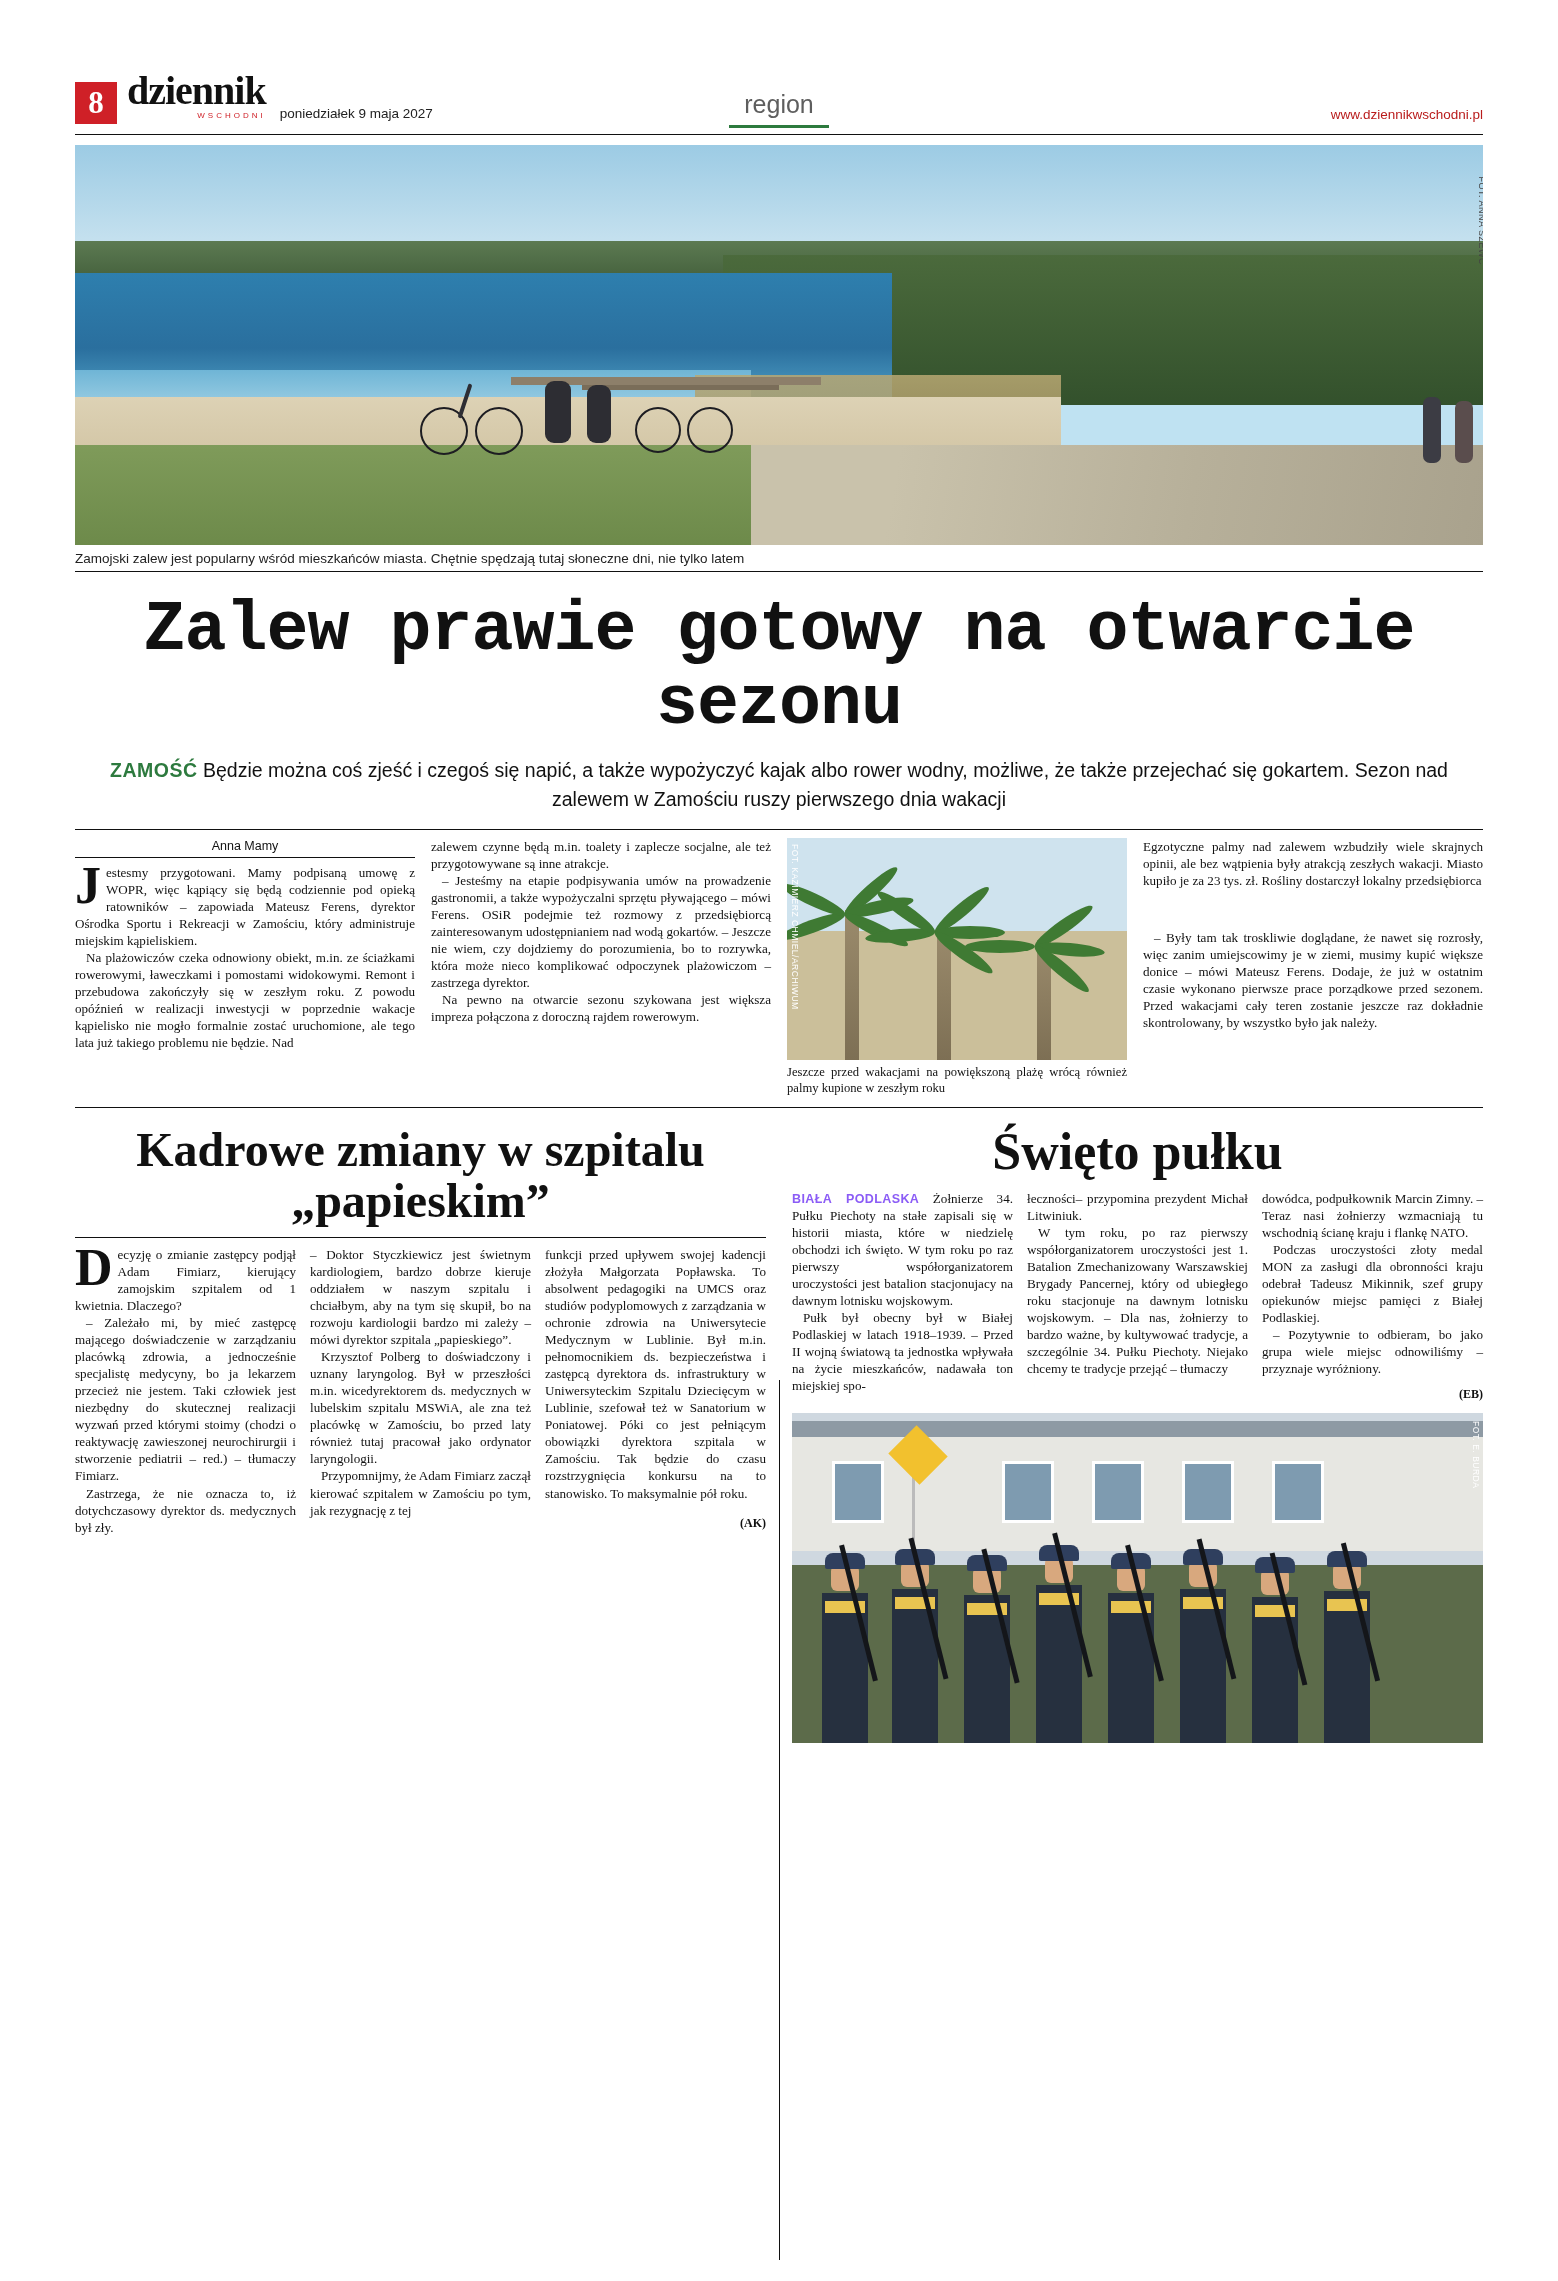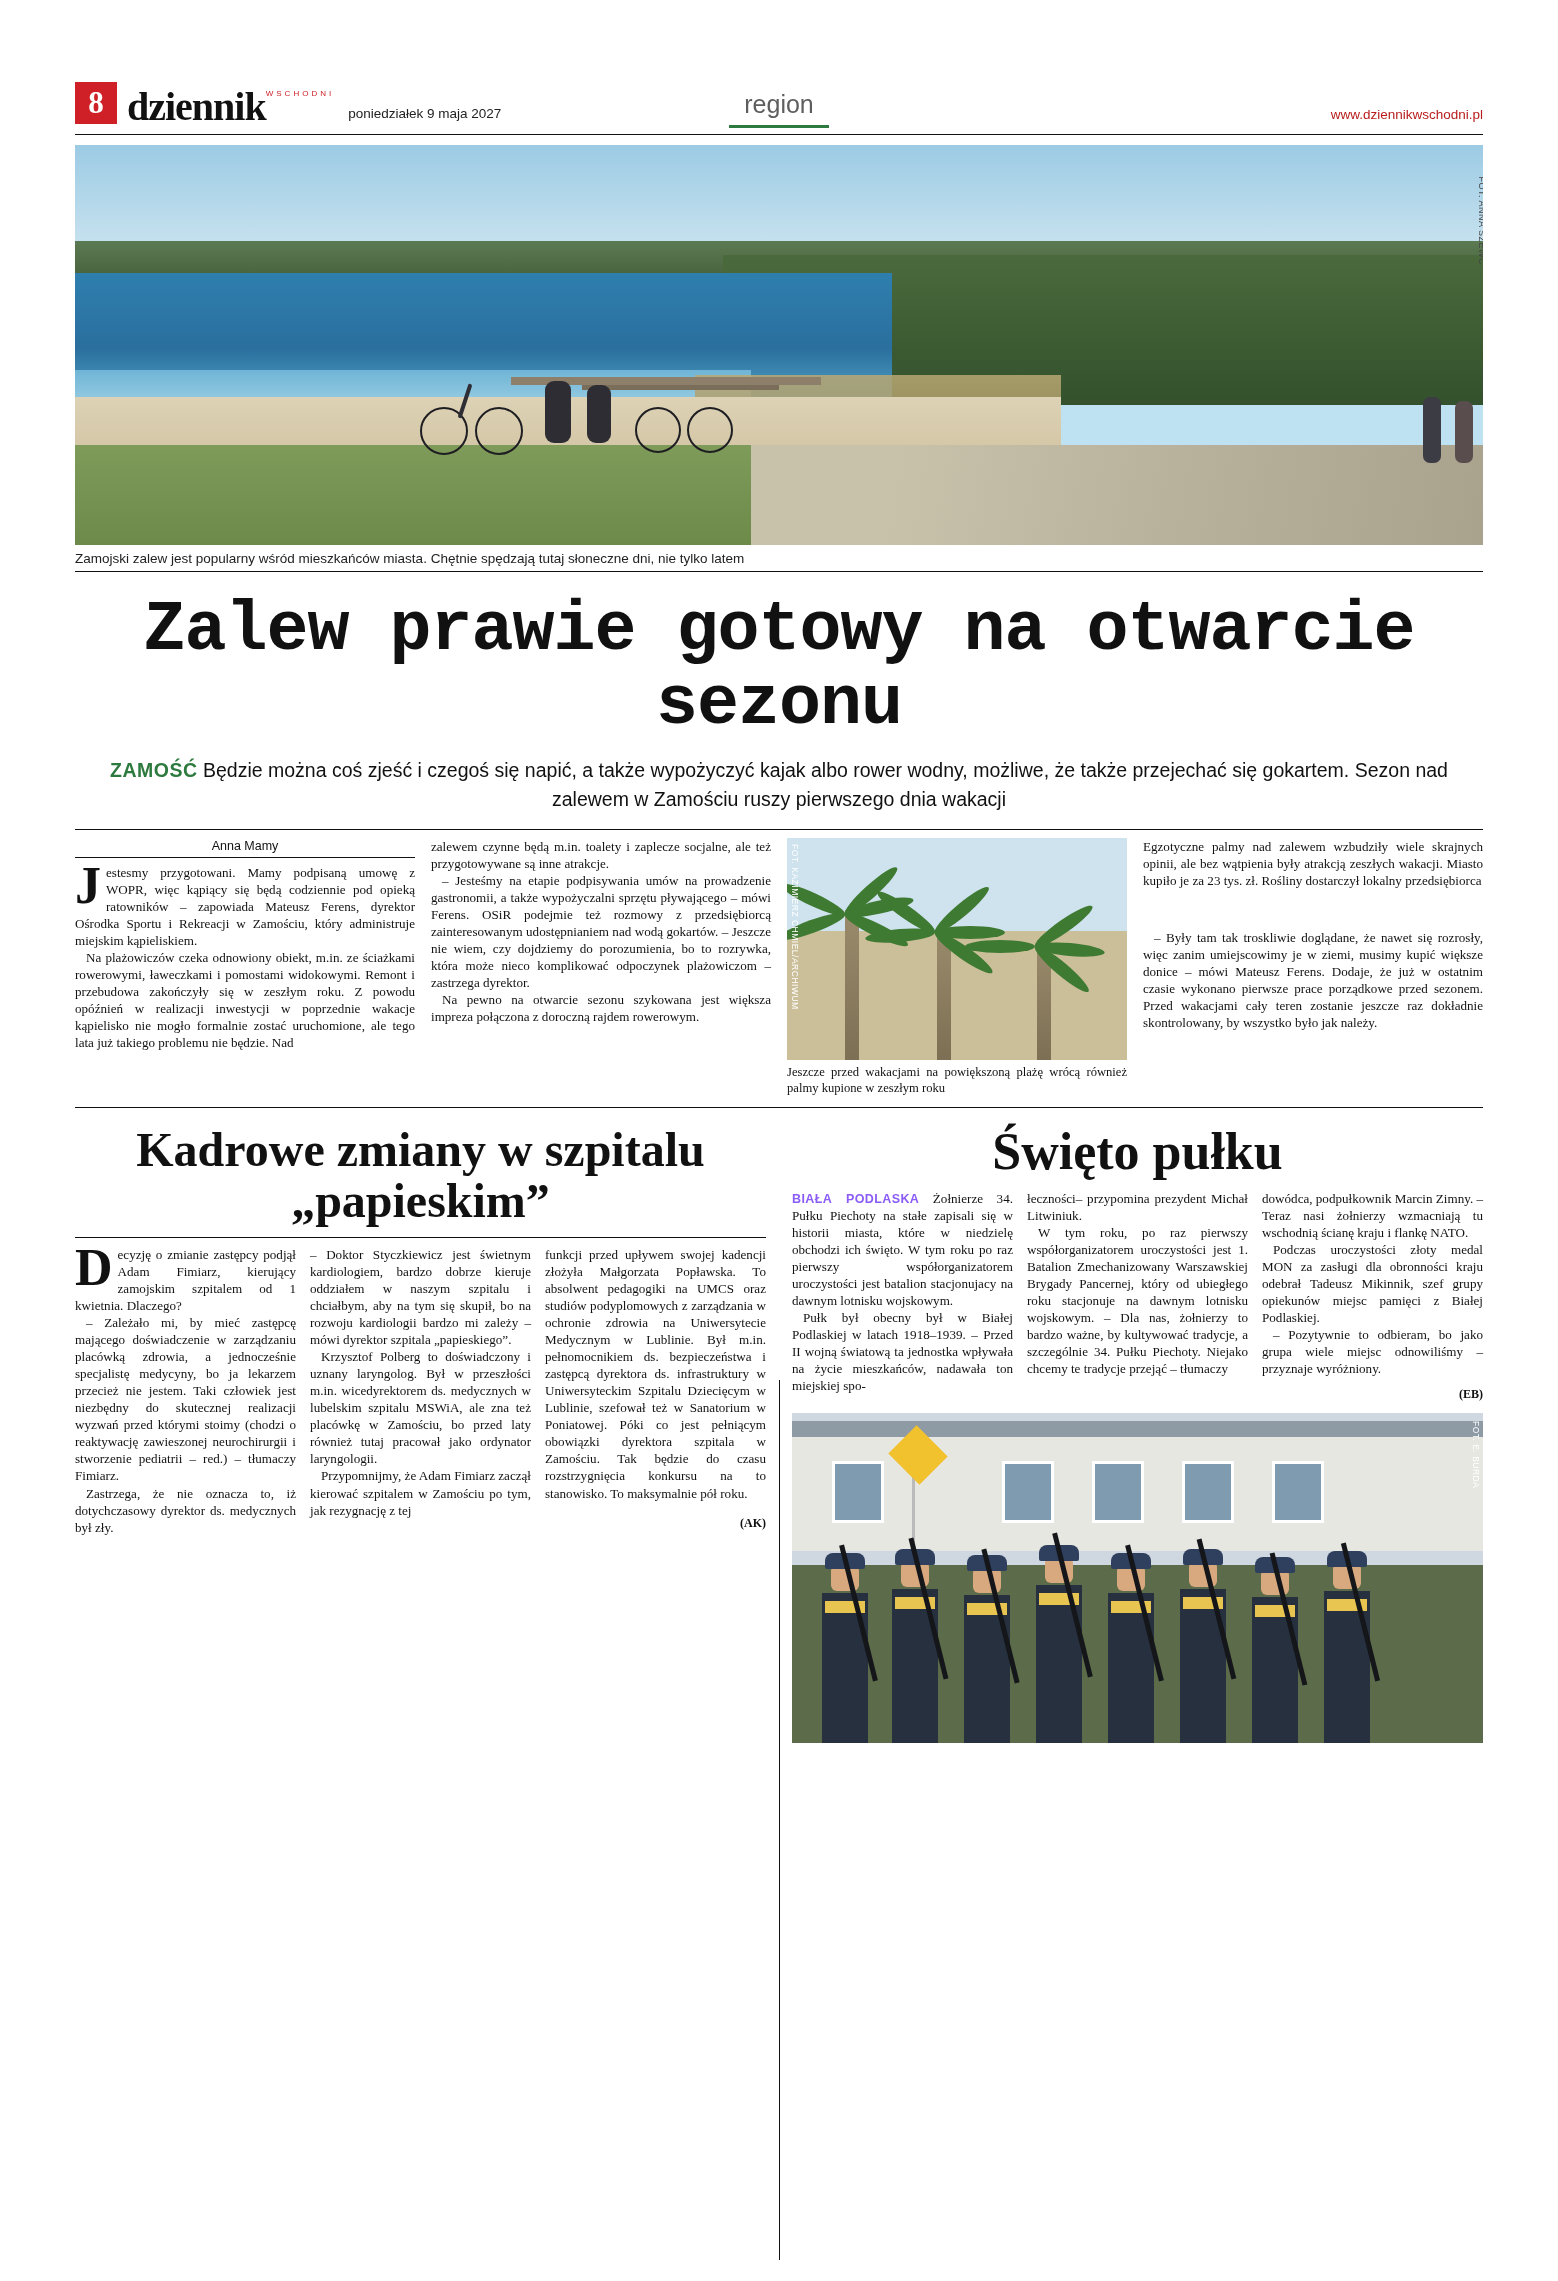--- a/index.html
+++ b/index.html
@@ -24,21 +24,21 @@
     height:58px;
     position:relative;
   }
   .page-num{
     width:42px;height:42px;background:#cf2027;color:#fff;
     font-family:"Liberation Serif",serif;font-weight:bold;font-size:31px;
     display:flex;align-items:center;justify-content:center;
     margin-right:10px;
     margin-bottom:4px;
   }
-  .logo-block{display:flex;flex-direction:row;margin-bottom:2px;}
+  .logo-block{display:flex;flex-direction:column;margin-bottom:8px;}
   .logo-word{
     font-family:"Liberation Serif",serif;
     font-weight:bold;font-size:40px;letter-spacing:-1px;color:#111;line-height:0.95;
   }
   .logo-sub{
     font-family:"Liberation Sans",sans-serif;
     font-size:8px;letter-spacing:3px;color:#cf2027;text-align:right;margin-top:1px;
   }
   .date{
     font-family:"Liberation Sans",sans-serif;

